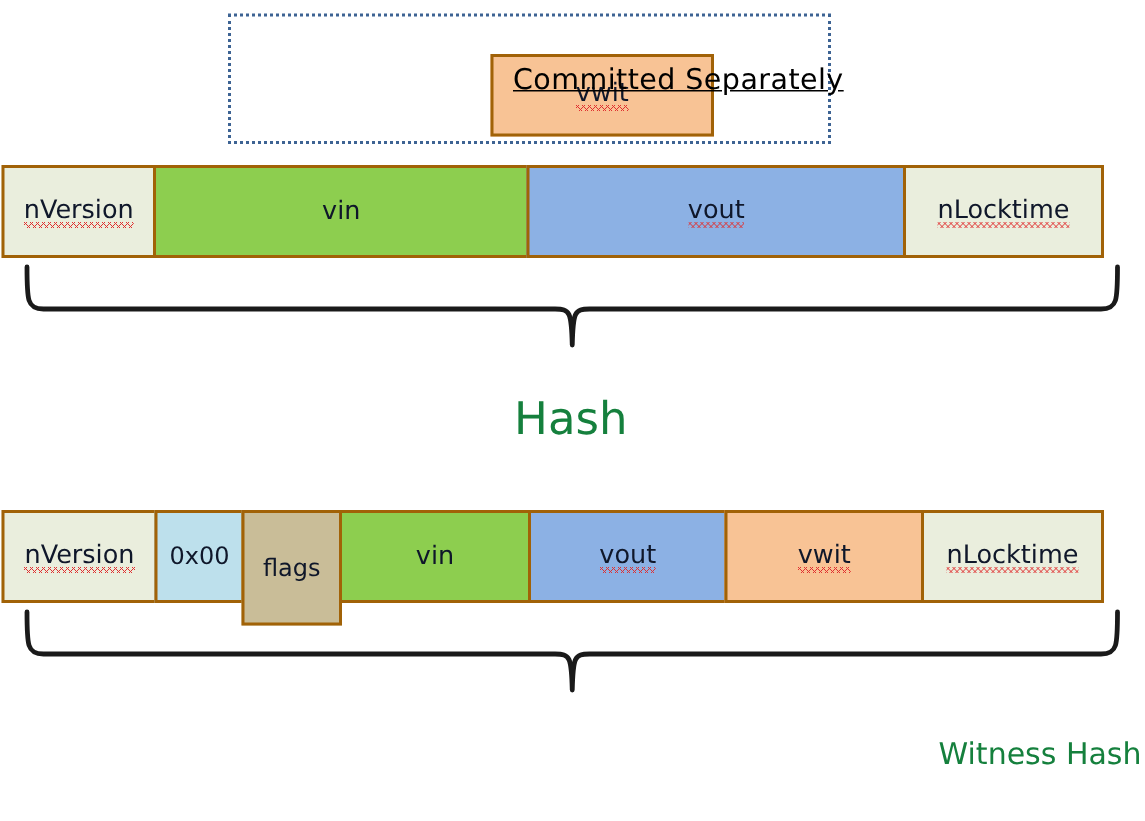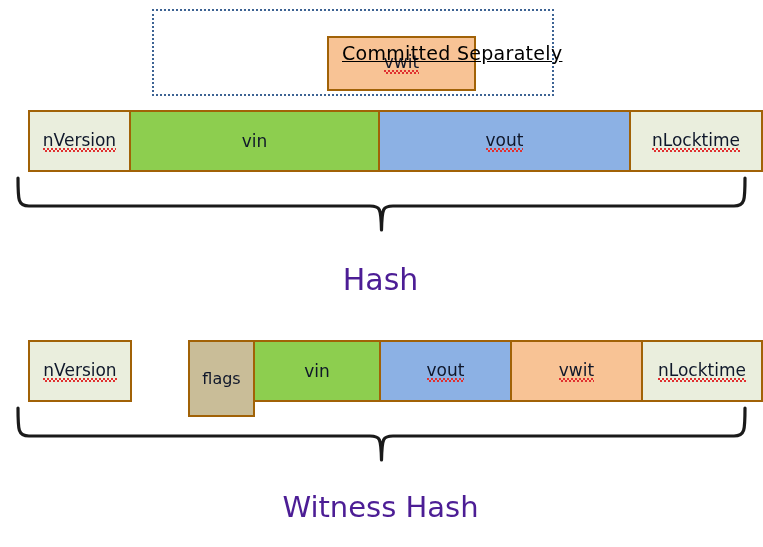--- a/index.html
+++ b/index.html
@@ -85,21 +85,21 @@
     font-size: 19px;
     color: #000000;
     white-space: nowrap;
     letter-spacing: 0.3px;
     text-decoration: underline;
   }
 
   
   .bar {
     position: absolute;
-    left: 28px;
+    left: 1px;
     width: 733px;
     height: 62px;
   }
   #bar-tx      { top: 110px; }
   #bar-witness { top: 340px; }
 
   
   .brace {
     position: absolute;
     left: 15px;
@@ -107,30 +107,31 @@
     height: 56px;
   }
   #brace-hash    { top: 176px; }
   #brace-witness { top: 406px; }
 
   .caption {
     position: absolute;
     width: 761px;
     left: 0;
     text-align: center;
-    color: #4c1d95;
+    color: #15803d;
     white-space: nowrap;
   }
   #caption-hash {
     top: 262px;
     font-size: 30px;
   }
   #caption-witness-hash {
     top: 490px;
-    font-size: 29px;
+    font-size: 20px;
+    text-align: right;
   }
 </style>
 </head>
 <body>
 
 <div id="canvas">
 
   <div class="dotted-box">
     <div class="cell" id="vwit-standalone" style="background:#f8c395;">
       <span class="sq">vwit</span>
@@ -163,20 +164,23 @@
                L 719 30
                C 730 30, 730 24, 730 2" fill="none" stroke="#1a1a1a" stroke-width="3.2" stroke-linecap="round" stroke-linejoin="round"></path>
     </svg>
   </div>
   <div class="caption" id="caption-hash">Hash</div>
 
   <div class="bar" id="bar-witness">
       <div class="cell" style="left: 0px; top: 0px; width: 104px; height: 62px; background: rgb(234, 238, 221);">
         <span class="sq">nVersion</span>
       </div>
+      <div class="cell small-label" style="left: 102px; top: 0px; width: 60px; height: 62px; background: rgb(189, 224, 236);">
+        <span>0x00</span>
+      </div>
       <div class="cell small-label" style="left: 160px; top: 0px; width: 67px; height: 77px; background: rgb(201, 189, 152);">
         <span>flags</span>
       </div>
       <div class="cell" style="left: 225px; top: 0px; width: 128px; height: 62px; background: rgb(141, 206, 79);">
         <span>vin</span>
       </div>
       <div class="cell" style="left: 351px; top: 0px; width: 133px; height: 62px; background: rgb(140, 177, 228);">
         <span class="sq">vout</span>
       </div>
       <div class="cell" style="left: 482px; top: 0px; width: 133px; height: 62px; background: rgb(248, 195, 149);">

